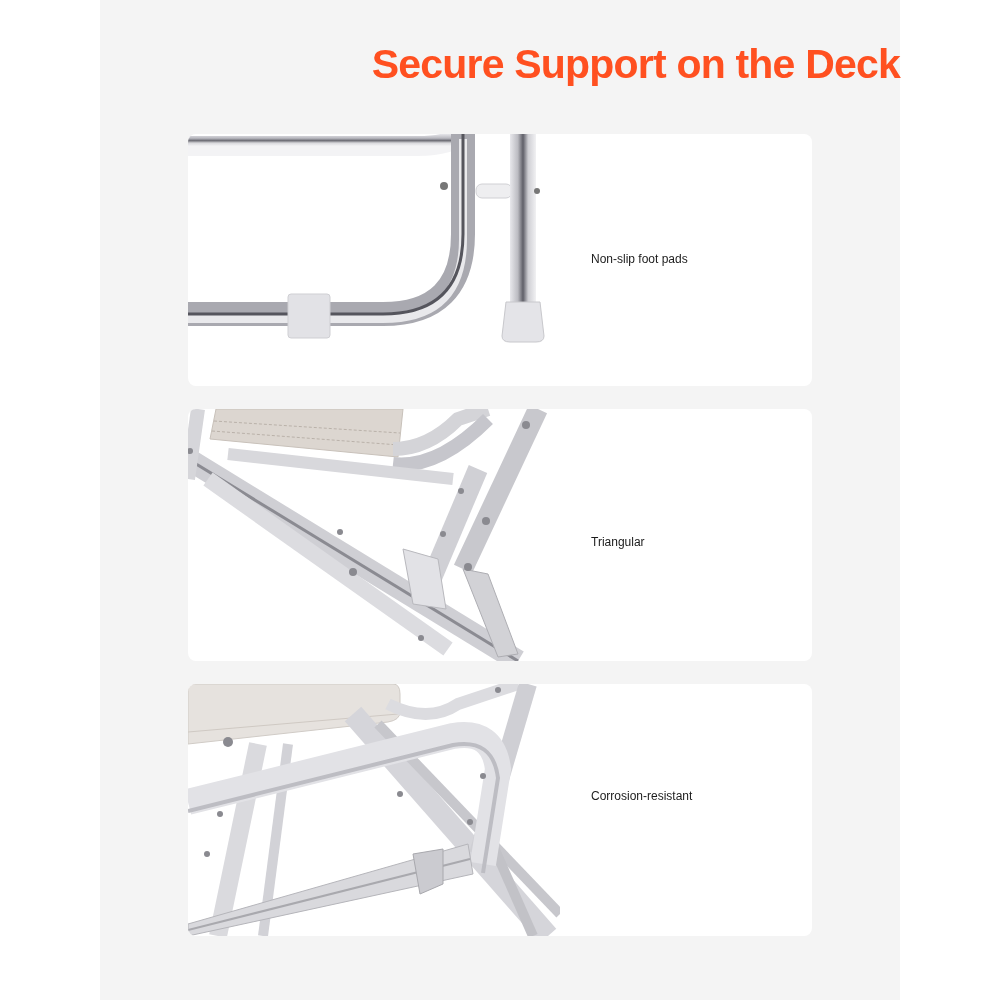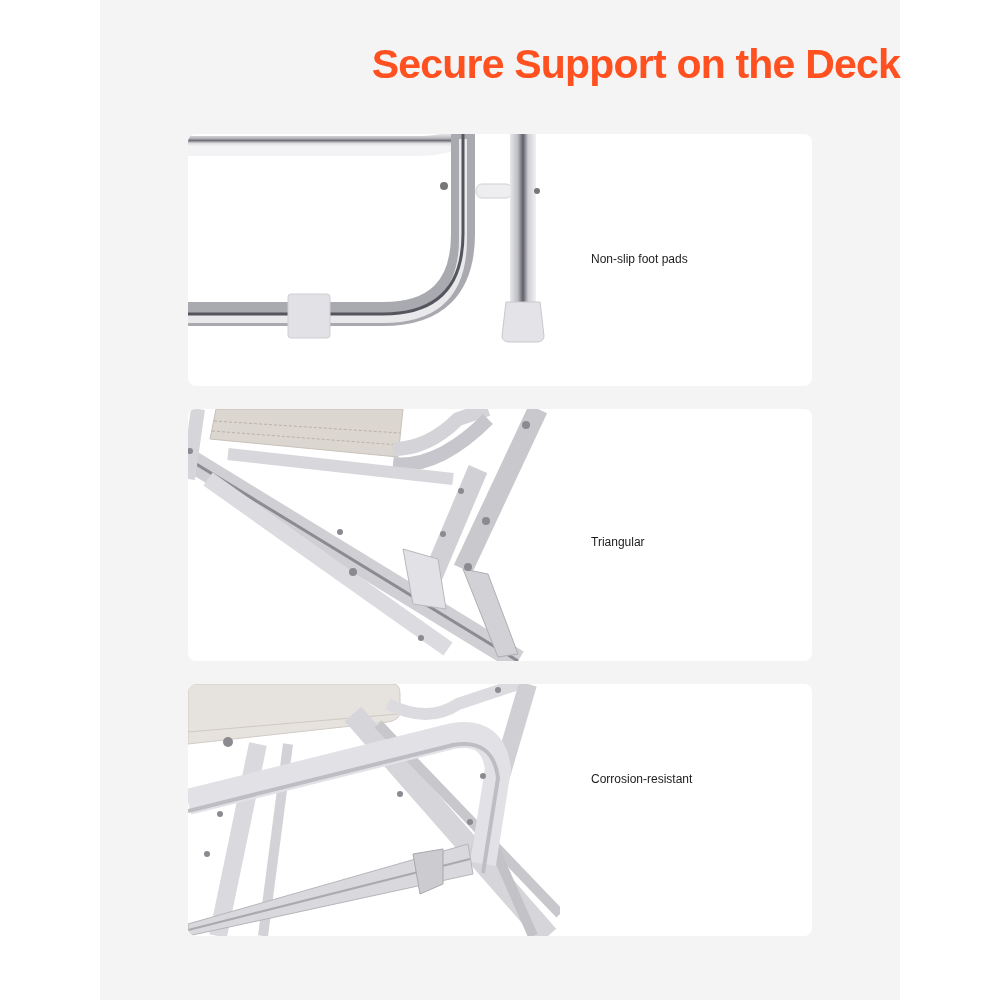--- a/index.html
+++ b/index.html
@@ -134,16 +134,16 @@
       <g fill="#8a8a90">
         <circle cx="32" cy="130" r="3"></circle>
           <circle cx="19" cy="170" r="3"></circle>
         <circle cx="212" cy="110" r="3"></circle>
           <circle cx="295" cy="92" r="3"></circle>
         <circle cx="282" cy="138" r="3"></circle>
           <circle cx="310" cy="6" r="3"></circle>
       </g>
     </svg>
   </div>
-  <div class="label" style="top:82px;">
+  <div class="label" style="top:99px;">
     <div>Corrosion-resistant</div>
   </div>
 </div>
 
 </body></html>

